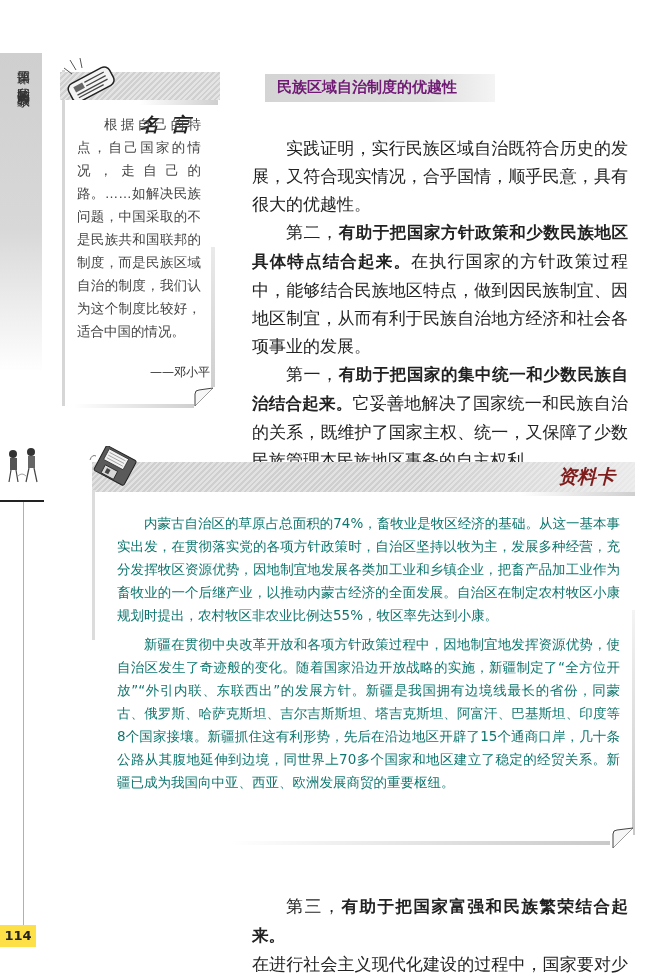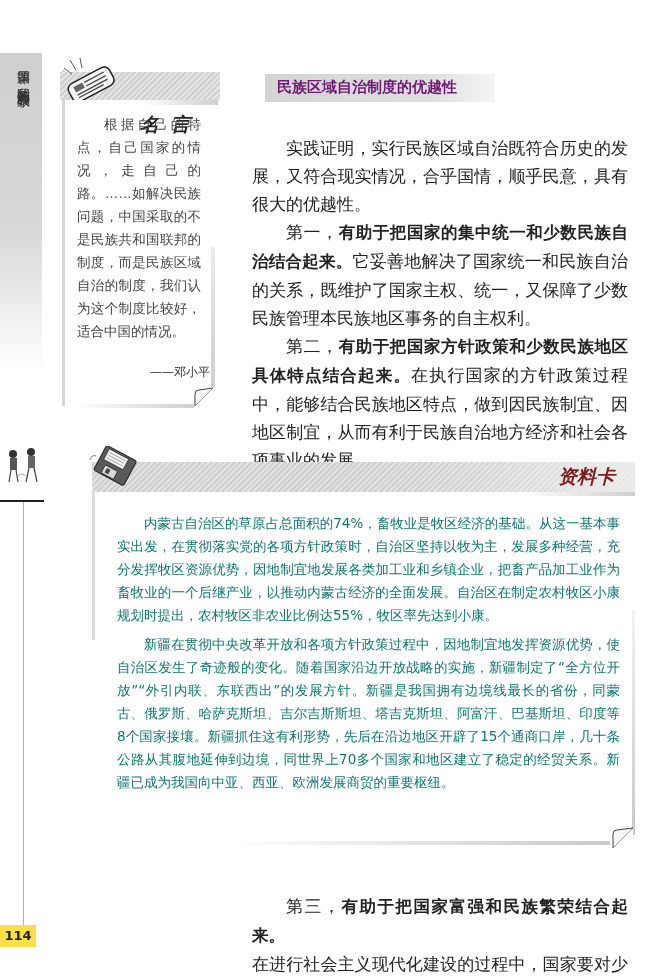--- a/index.html
+++ b/index.html
@@ -154,22 +154,22 @@
   <path d="M2 20 L20 2 L20 20 Z" fill="#ffffff"></path>
   <path d="M2 20 L20 2" stroke="#444" stroke-width="1" fill="none"></path>
   <path d="M2 20 L2 8 Q2 4 6 4 L20 2" stroke="#444" stroke-width="1" fill="#f6f6f6"></path>
 </svg>
 
 <div class="section-heading-bg"></div>
 <div class="section-heading">民族区域自治制度的优越性</div>
 
 <div class="main-text" style="top:122px;">
   <p>实践证明，实行民族区域自治既符合历史的发展，又符合现实情况，合乎国情，顺乎民意，具有很大的优越性。</p>
+  <p><span>第二，</span><b>有助于把国家方针政策和少数民族地区具体特点结合起来。</b><span>在执行国家的方针政策过程中，能够结合民族地区特点，做到因民族制宜、因地区制宜，从而有利于民族自治地方经济和社会各项事业的发展。</span></p>
   <p><span>第一，</span><b>有助于把国家的集中统一和少数民族自治结合起来。</b><span>它妥善地解决了国家统一和民族自治的关系，既维护了国家主权、统一，又保障了少数民族管理本民族地区事务的自主权利。</span></p>
-  <p><span>第二，</span><b>有助于把国家方针政策和少数民族地区具体特点结合起来。</b><span>在执行国家的方针政策过程中，能够结合民族地区特点，做到因民族制宜、因地区制宜，从而有利于民族自治地方经济和社会各项事业的发展。</span></p>
 </div>
 
 <div class="card-header"></div>
 <div class="card-header-fade"></div>
 <div class="card-header-underline"></div>
 <svg class="floppy-icon" viewBox="0 0 52 40">
   <path d="M2 14 Q4 8 8 10" stroke="#777" stroke-width="1" fill="none"></path>
   <g transform="rotate(28 28 20)">
     <rect x="10" y="6" width="34" height="28" rx="2" fill="#5a5a5a" stroke="#222" stroke-width="1"></rect>
     <rect x="14" y="8" width="22" height="12" fill="#f2f2f2" stroke="#333" stroke-width="0.8"></rect>

